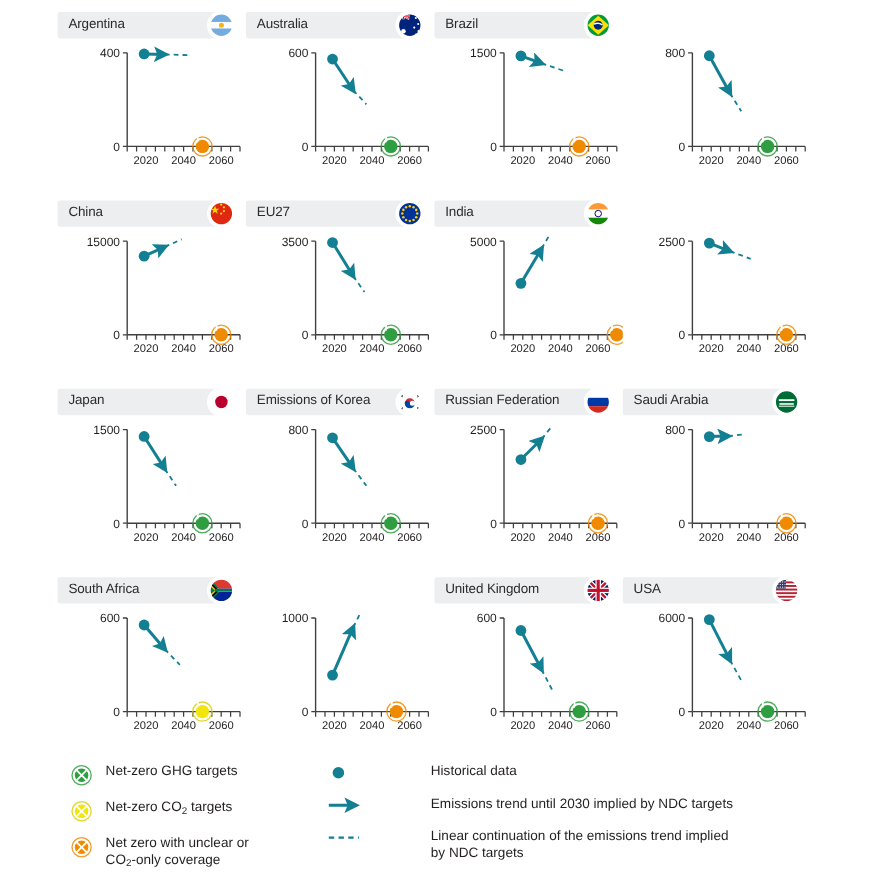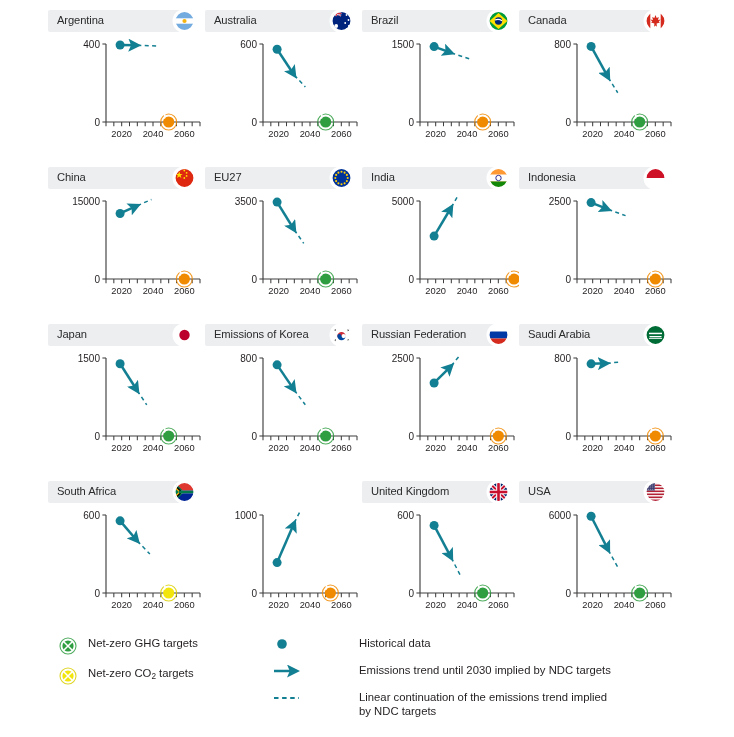--- a/index.html
+++ b/index.html
@@ -269,39 +269,20 @@
             <circle cx="72.10" cy="14.60" r="4.5" fill="#137f92"></circle>
             <g>
               <circle cx="120.67" cy="90" r="8" fill="none" stroke="#f08a00" stroke-width="1.1" opacity="0.85"></circle>
               <circle cx="120.67" cy="90" r="5.6" fill="#f08a00"></circle>
               <path d="M116.638 85.968 L120.674.032 94.032 M120.674.032 85.968 L116.638 94.032" stroke="#ffffff" stroke-width="1.5" stroke-linecap="round"></path>
             </g>
           </svg>
         </div>
       </div>
       <div class="panel">
-        <div class="panel-header">
-          <span class="panel-title">Canada</span>
-          <span class="flag">
-            <svg viewBox="0 0 21 21" xmlns="http://www.w3.org/2000/svg">
-              <defs>
-                <clipPath id="c_flag-canada">
-                  <circle cx="10.5" cy="10.5" r="9.6"></circle>
-                </clipPath>
-              </defs>
-              <g clip-path="url(#c_flag-canada)">
-                <rect width="21" height="21" fill="#fff"></rect>
-                <rect x="0" y="0" width="5.3" height="21" fill="#D52B1E"></rect>
-                <rect x="15.7" y="0" width="5.3" height="21" fill="#D52B1E"></rect>
-                <path d="M10.5 4.6 L11.7 7.6 L13.8 6.6 L13 9.6 L15.6 9 L13.7 11.2 L15 12 L11.6 13 L11.9 16.2 L10.5 14.9 L9.1 16.2 L9.4 13 L6 12 L7.3 11.2 L5.4 9 L8 9.6 L7.2 6.6 L9.3 7.6 Z" fill="#D52B1E"></path>
-              </g>
-              <circle cx="10.5" cy="10.5" r="9.6" fill="none" stroke="#ffffff" stroke-width="1.4"></circle>
-            </svg>
-          </span>
-        </div>
         <div class="plot">
           <svg width="157" height="128" viewBox="0 0 157 128" xmlns="http://www.w3.org/2000/svg">
             <defs>
               <marker id="ah_Canada" markerWidth="5.2" markerHeight="5.2" refX="3.6" refY="2.6" orient="auto">
                 <path d="M0,0 L5.2,2.6 L0,5.2 L1.1,2.6 Z" fill="#137f92"></path>
               </marker>
             </defs>
             <line x1="58" y1="12" x2="58" y2="90" stroke="#3f3f3f" stroke-width="1.15"></line>
             <line x1="58" y1="90" x2="152" y2="90" stroke="#3f3f3f" stroke-width="1.15"></line>
             <line x1="58.00" y1="90" x2="58.00" y2="94.2" stroke="#3f3f3f" stroke-width="1.05"></line>
@@ -520,37 +501,20 @@
             <circle cx="72.10" cy="47.10" r="4.5" fill="#137f92"></circle>
             <g>
               <circle cx="152.00" cy="90" r="8" fill="none" stroke="#f08a00" stroke-width="1.1" opacity="0.85"></circle>
               <circle cx="152.00" cy="90" r="5.6" fill="#f08a00"></circle>
               <path d="M147.968 85.968 L152.004.032 94.032 M152.004.032 85.968 L147.968 94.032" stroke="#ffffff" stroke-width="1.5" stroke-linecap="round"></path>
             </g>
           </svg>
         </div>
       </div>
       <div class="panel">
-        <div class="panel-header">
-          <span class="panel-title">Indonesia</span>
-          <span class="flag">
-            <svg viewBox="0 0 21 21" xmlns="http://www.w3.org/2000/svg">
-              <defs>
-                <clipPath id="c_flag-indonesia">
-                  <circle cx="10.5" cy="10.5" r="9.6"></circle>
-                </clipPath>
-              </defs>
-              <g clip-path="url(#c_flag-indonesia)">
-                <rect width="21" height="21" fill="#fff"></rect>
-                <rect width="21" height="10.5" fill="#CE1126"></rect>
-              </g>
-              <circle cx="10.5" cy="10.5" r="9.6" fill="none" stroke="#ffffff" stroke-width="1.4"></circle>
-            </svg>
-          </span>
-        </div>
         <div class="plot">
           <svg width="157" height="128" viewBox="0 0 157 128" xmlns="http://www.w3.org/2000/svg">
             <defs>
               <marker id="ah_Indonesia" markerWidth="5.2" markerHeight="5.2" refX="3.6" refY="2.6" orient="auto">
                 <path d="M0,0 L5.2,2.6 L0,5.2 L1.1,2.6 Z" fill="#137f92"></path>
               </marker>
             </defs>
             <line x1="58" y1="12" x2="58" y2="90" stroke="#3f3f3f" stroke-width="1.15"></line>
             <line x1="58" y1="90" x2="152" y2="90" stroke="#3f3f3f" stroke-width="1.15"></line>
             <line x1="58.00" y1="90" x2="58.00" y2="94.2" stroke="#3f3f3f" stroke-width="1.05"></line>
@@ -1105,20 +1069,32 @@
             <svg width="20" height="20" viewBox="0 0 20 20" xmlns="http://www.w3.org/2000/svg">
               <g>
                 <circle cx="10" cy="10" r="8" fill="none" stroke="#d9cf00" stroke-width="1.1" opacity="0.85"></circle>
                 <circle cx="10" cy="10" r="5.6" fill="#f2e50b"></circle>
                 <path d="M5.968 5.968 L14.032 14.032 M14.032 5.968 L5.968 14.032" stroke="#ffffff" stroke-width="1.5" stroke-linecap="round"></path>
               </g>
             </svg>
           </span>
           <span class="lg-text">Net-zero CO<sub>2</sub> targets</span>
         </div>
+        <div class="lg-row">
+          <span class="lg-mark">
+            <svg width="20" height="20" viewBox="0 0 20 20" xmlns="http://www.w3.org/2000/svg">
+              <g>
+                <circle cx="10" cy="10" r="8" fill="none" stroke="#f08a00" stroke-width="1.1" opacity="0.85"></circle>
+                <circle cx="10" cy="10" r="5.6" fill="#f08a00"></circle>
+                <path d="M5.968 5.968 L14.032 14.032 M14.032 5.968 L5.968 14.032" stroke="#ffffff" stroke-width="1.5" stroke-linecap="round"></path>
+              </g>
+            </svg>
+          </span>
+          <span class="lg-text">Net zero with unclear or<br>CO<sub>2</sub>-only coverage</span>
+        </div>
       </div>
     <div class="legend-col-right" id="legend-right">
         <div class="lg-row-right">
           <span class="lg-mark-right">
             <svg width="30" height="16" viewBox="0 0 30 16">
               <circle cx="9" cy="8" r="4.8" fill="#137f92"></circle>
             </svg>
           </span>
           <span class="lg-text">Historical data</span>
         </div>

